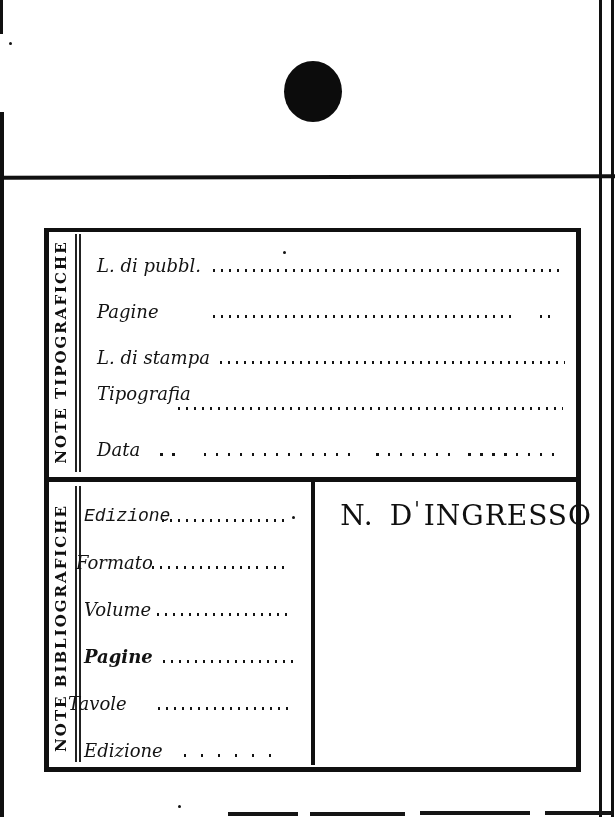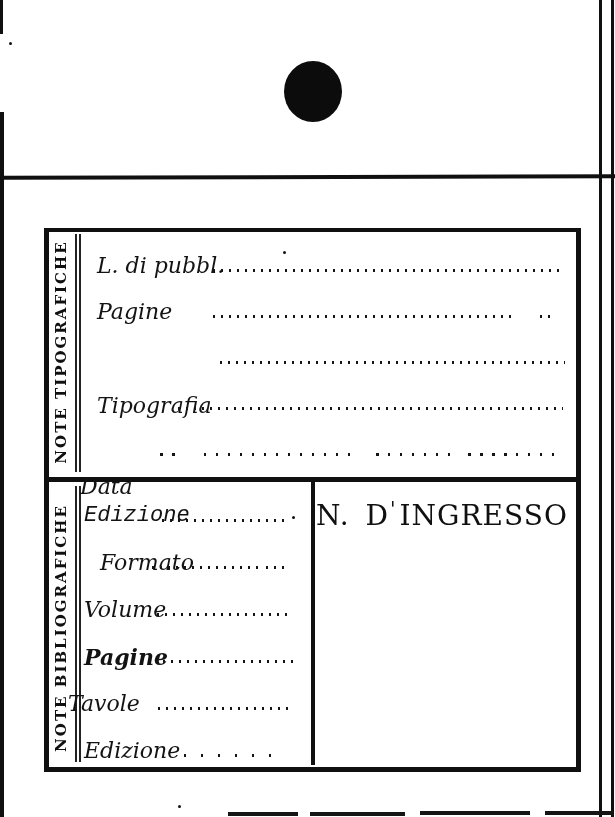--- a/index.html
+++ b/index.html
@@ -33,34 +33,34 @@
     position:absolute;width:300px;height:20px;line-height:20px;
     text-align:center;white-space:nowrap;
     transform:rotate(-90deg);
     font-weight:bold;font-size:15px;letter-spacing:2px;
     color:#101010;
   }
   .vtitle.top{left:-89px;top:342px;}
   .vtitle.bottom{left:-89px;top:618px;}
   
   .flabel{
-    position:absolute;font-style:italic;font-size:22px;line-height:20px;
+    position:absolute;font-style:italic;font-size:18px;line-height:20px;
     white-space:nowrap;color:#131313;
   }
   
   .dots{
     position:absolute;height:3px;
     background-image:repeating-linear-gradient(90deg,#141414 0 2.5px,transparent 2.5px 8px);
   }
   .dots.sparse{background-image:repeating-linear-gradient(90deg,#141414 0 2.5px,transparent 2.5px 12px);}
   .dots.xsparse{background-image:repeating-linear-gradient(90deg,#141414 0 2.5px,transparent 2.5px 17px);}
   
   .ntitle{
-    position:absolute;left:316px;top:500px;width:258px;
-    text-align:left;font-size:28px;line-height:32px;letter-spacing:1px;
+    position:absolute;left:334px;top:500px;width:258px;
+    text-align:right;font-size:28px;line-height:32px;letter-spacing:1px;
     white-space:nowrap;color:#101010;
   }
   .ntitle .np{margin-right:16px;}
   .ntitle .apos{font-size:20px;position:relative;top:-9px;margin:0 3px 0 1px;}
   .speck{position:absolute;background:#131313;border-radius:50%;}
   .scanmark{position:absolute;height:4px;background:#151515;}
 </style>
 </head>
 <body>
 
@@ -88,35 +88,36 @@
   <div class="vtitle top">NOTE TIPOGRAFICHE</div>
   <div class="vtitle bottom">NOTE BIBLIOGRAFICHE</div>
 
   <span class="flabel" style="left:97px;top:256px;">L. di pubbl.</span>
   <div class="dots" style="left:213px;top:269px;width:352px;"></div>
 
   <span class="flabel" style="left:97px;top:302px;">Pagine</span>
   <div class="dots" style="left:213px;top:315px;width:302px;"></div>
   <div class="dots" style="left:540px;top:315px;width:16px;"></div>
 
+  <span class="flabel" style="left:97px;top:348px;">L. di stampa</span>
   <div class="dots" style="left:220px;top:361px;width:345px;"></div>
 
-  <span class="flabel" style="left:97px;top:396px;">Tipografia</span>
+  <span class="flabel" style="left:97px;top:384px;">Tipografia</span>
   <div class="dots" style="left:178px;top:407px;width:385px;"></div>
 
-  <span class="flabel" style="left:80px;top:440px;margin-top:37px;">Data</span>
+  <span class="flabel" style="left:97px;top:440px;">Data</span>
   <div class="dots sparse" style="left:160px;top:453px;width:16px;"></div>
   <div class="dots sparse" style="left:204px;top:453px;width:156px;"></div>
   <div class="dots sparse" style="left:376px;top:453px;width:78px;"></div>
   <div class="dots sparse" style="left:468px;top:453px;width:88px;"></div>
 
   <span class="flabel" style="left:84px;top:506px;font-family:Liberation Mono, monospace;">Edizione</span>
   <div class="dots" style="left:162px;top:519px;width:128px;"></div>
 
-  <span class="flabel" style="left:100px;top:553px;">Formato</span>
+  <span class="flabel" style="left:76px;top:553px;">Formato</span>
   <div class="dots" style="left:152px;top:566px;width:106px;"></div>
   <div class="dots" style="left:266px;top:566px;width:22px;"></div>
 
   <span class="flabel" style="left:84px;top:600px;">Volume</span>
   <div class="dots" style="left:157px;top:613px;width:135px;"></div>
 
   <span class="flabel" style="left:84px;top:647px;font-weight:bold;">Pagine</span>
   <div class="dots" style="left:163px;top:660px;width:130px;"></div>
 
   <span class="flabel" style="left:68px;top:694px;">Tavole</span>

